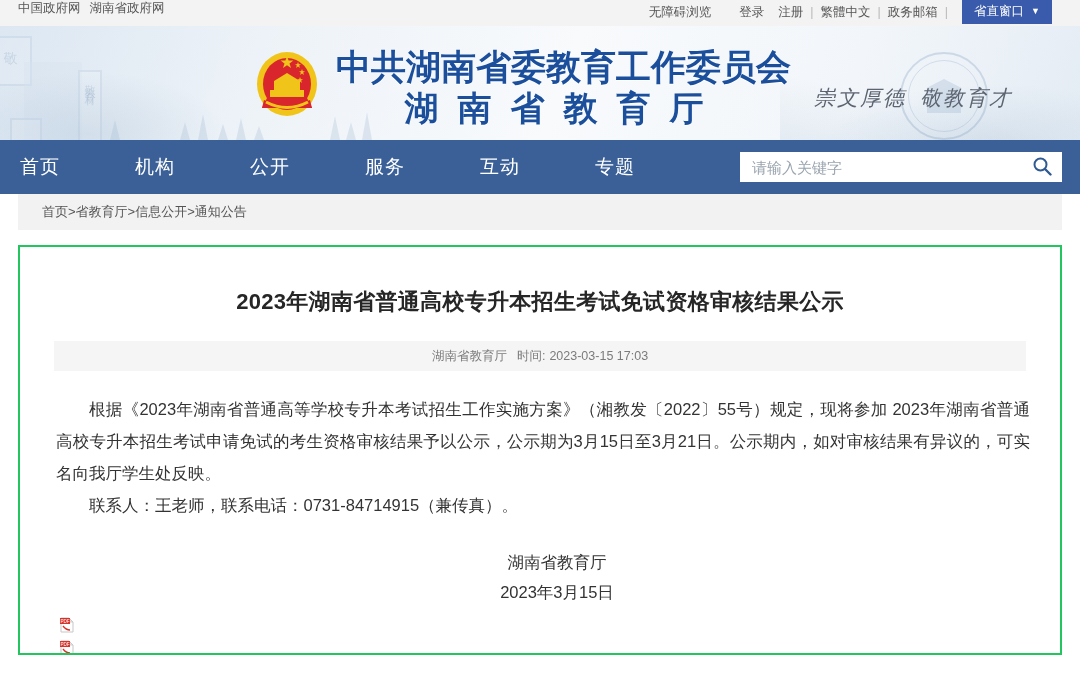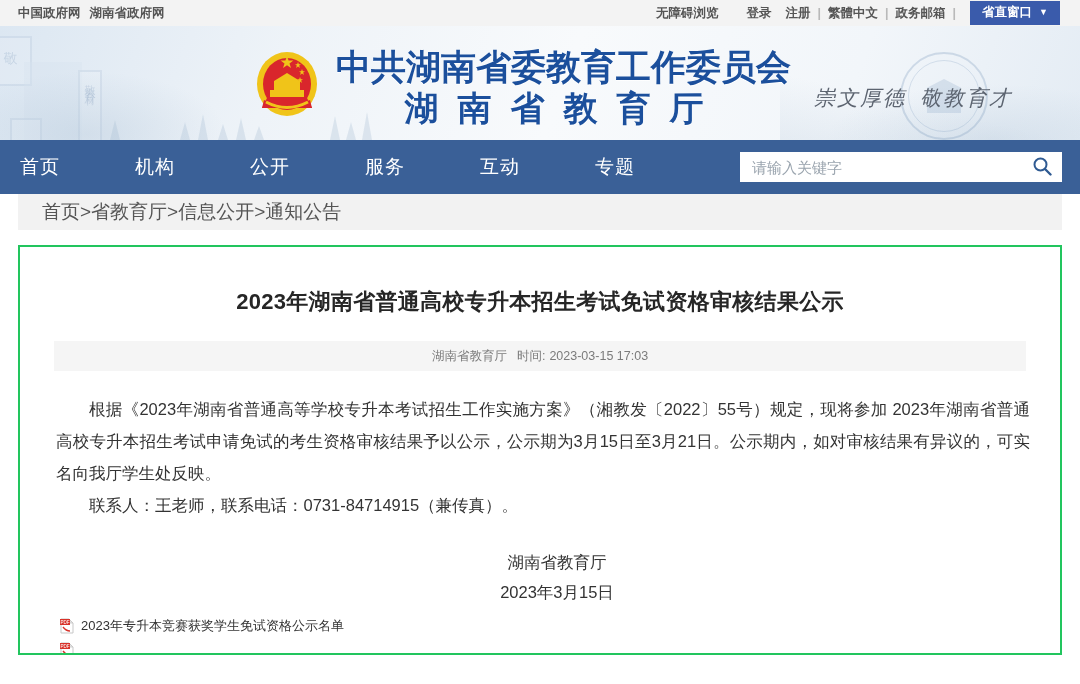--- a/index.html
+++ b/index.html
@@ -14,39 +14,38 @@
     font-family: "Liberation Sans", "DejaVu Sans", sans-serif;
     -webkit-font-smoothing: antialiased;
   }
 
   
   .topbar {
     position: relative;
     height: 26px;
     background: #f3f3f3;
     display: flex;
-    align-items: center;
+    align-items: flex-start;
     font-size: 12.5px;
     color: #4a4a4a;
     z-index: 5;
-    font-weight: bold;
   }
   .topbar-left {
     padding-left: 18px;
     display: flex;
     gap: 9px;
     color: #555;
   }
   .topbar-left span { white-space: nowrap; }
   .topbar-right {
     margin-left: auto;
     display: flex;
     align-items: center;
     gap: 0px;
-    padding-right: 20px;
+    padding-right: 28px;
     color: #555;
   }
   .topbar-right .tb-item {
     padding: 0 7px;
     white-space: nowrap;
   }
   .topbar-right .tb-sep { color: #b9b9b9; }
   .tb-gap { width: 14px; }
   .zhizhi {
     background: #3a5bab;
@@ -265,21 +264,21 @@
   
   .crumb-band {
     background: #f2f2f2;
     margin: 0 18px;
     height: 36px;
     display: flex;
     align-items: center;
     margin-top: 0;
   }
   .crumb {
-    font-size: 19px;
+    font-size: 13px;
     color: #555;
     padding-left: 24px;
     white-space: nowrap;
   }
 
   
   .panel {
     margin: 15px 18px 0 18px;
     border: 2px solid #22c55e;
     height: 410px;
@@ -475,21 +474,20 @@
     <div class="attach-row">
       <span class="pdf-icon">
         <svg width="14" height="16" viewBox="0 0 14 16">
           <path d="M1 1 h8 l4 4 v10 h-12 z" fill="#ffffff" stroke="#c7c7c7" stroke-width="1"></path>
           <path d="M9 1 v4 h4 z" fill="#e4e4e4" stroke="#c7c7c7" stroke-width="0.8"></path>
           <rect x="0" y="1" width="10" height="6" fill="#d8322a"></rect>
           <text x="5" y="6.2" font-size="4.6" fill="#ffffff" text-anchor="middle" font-family="Liberation Sans, sans-serif">PDF</text>
           <path d="M3 9 q3 4 7 4" stroke="#d8322a" stroke-width="1.4" fill="none"></path>
         </svg>
       </span>
-      <span class="attach-label">2023年专升本竞赛获奖学生免试资格公示名单</span>
     </div>
     <div class="attach-row">
       <span class="pdf-icon">
         <svg width="14" height="16" viewBox="0 0 14 16">
           <path d="M1 1 h8 l4 4 v10 h-12 z" fill="#ffffff" stroke="#c7c7c7" stroke-width="1"></path>
           <path d="M9 1 v4 h4 z" fill="#e4e4e4" stroke="#c7c7c7" stroke-width="0.8"></path>
           <rect x="0" y="1" width="10" height="6" fill="#d8322a"></rect>
           <text x="5" y="6.2" font-size="4.6" fill="#ffffff" text-anchor="middle" font-family="Liberation Sans, sans-serif">PDF</text>
           <path d="M3 9 q3 4 7 4" stroke="#d8322a" stroke-width="1.4" fill="none"></path>
         </svg>

